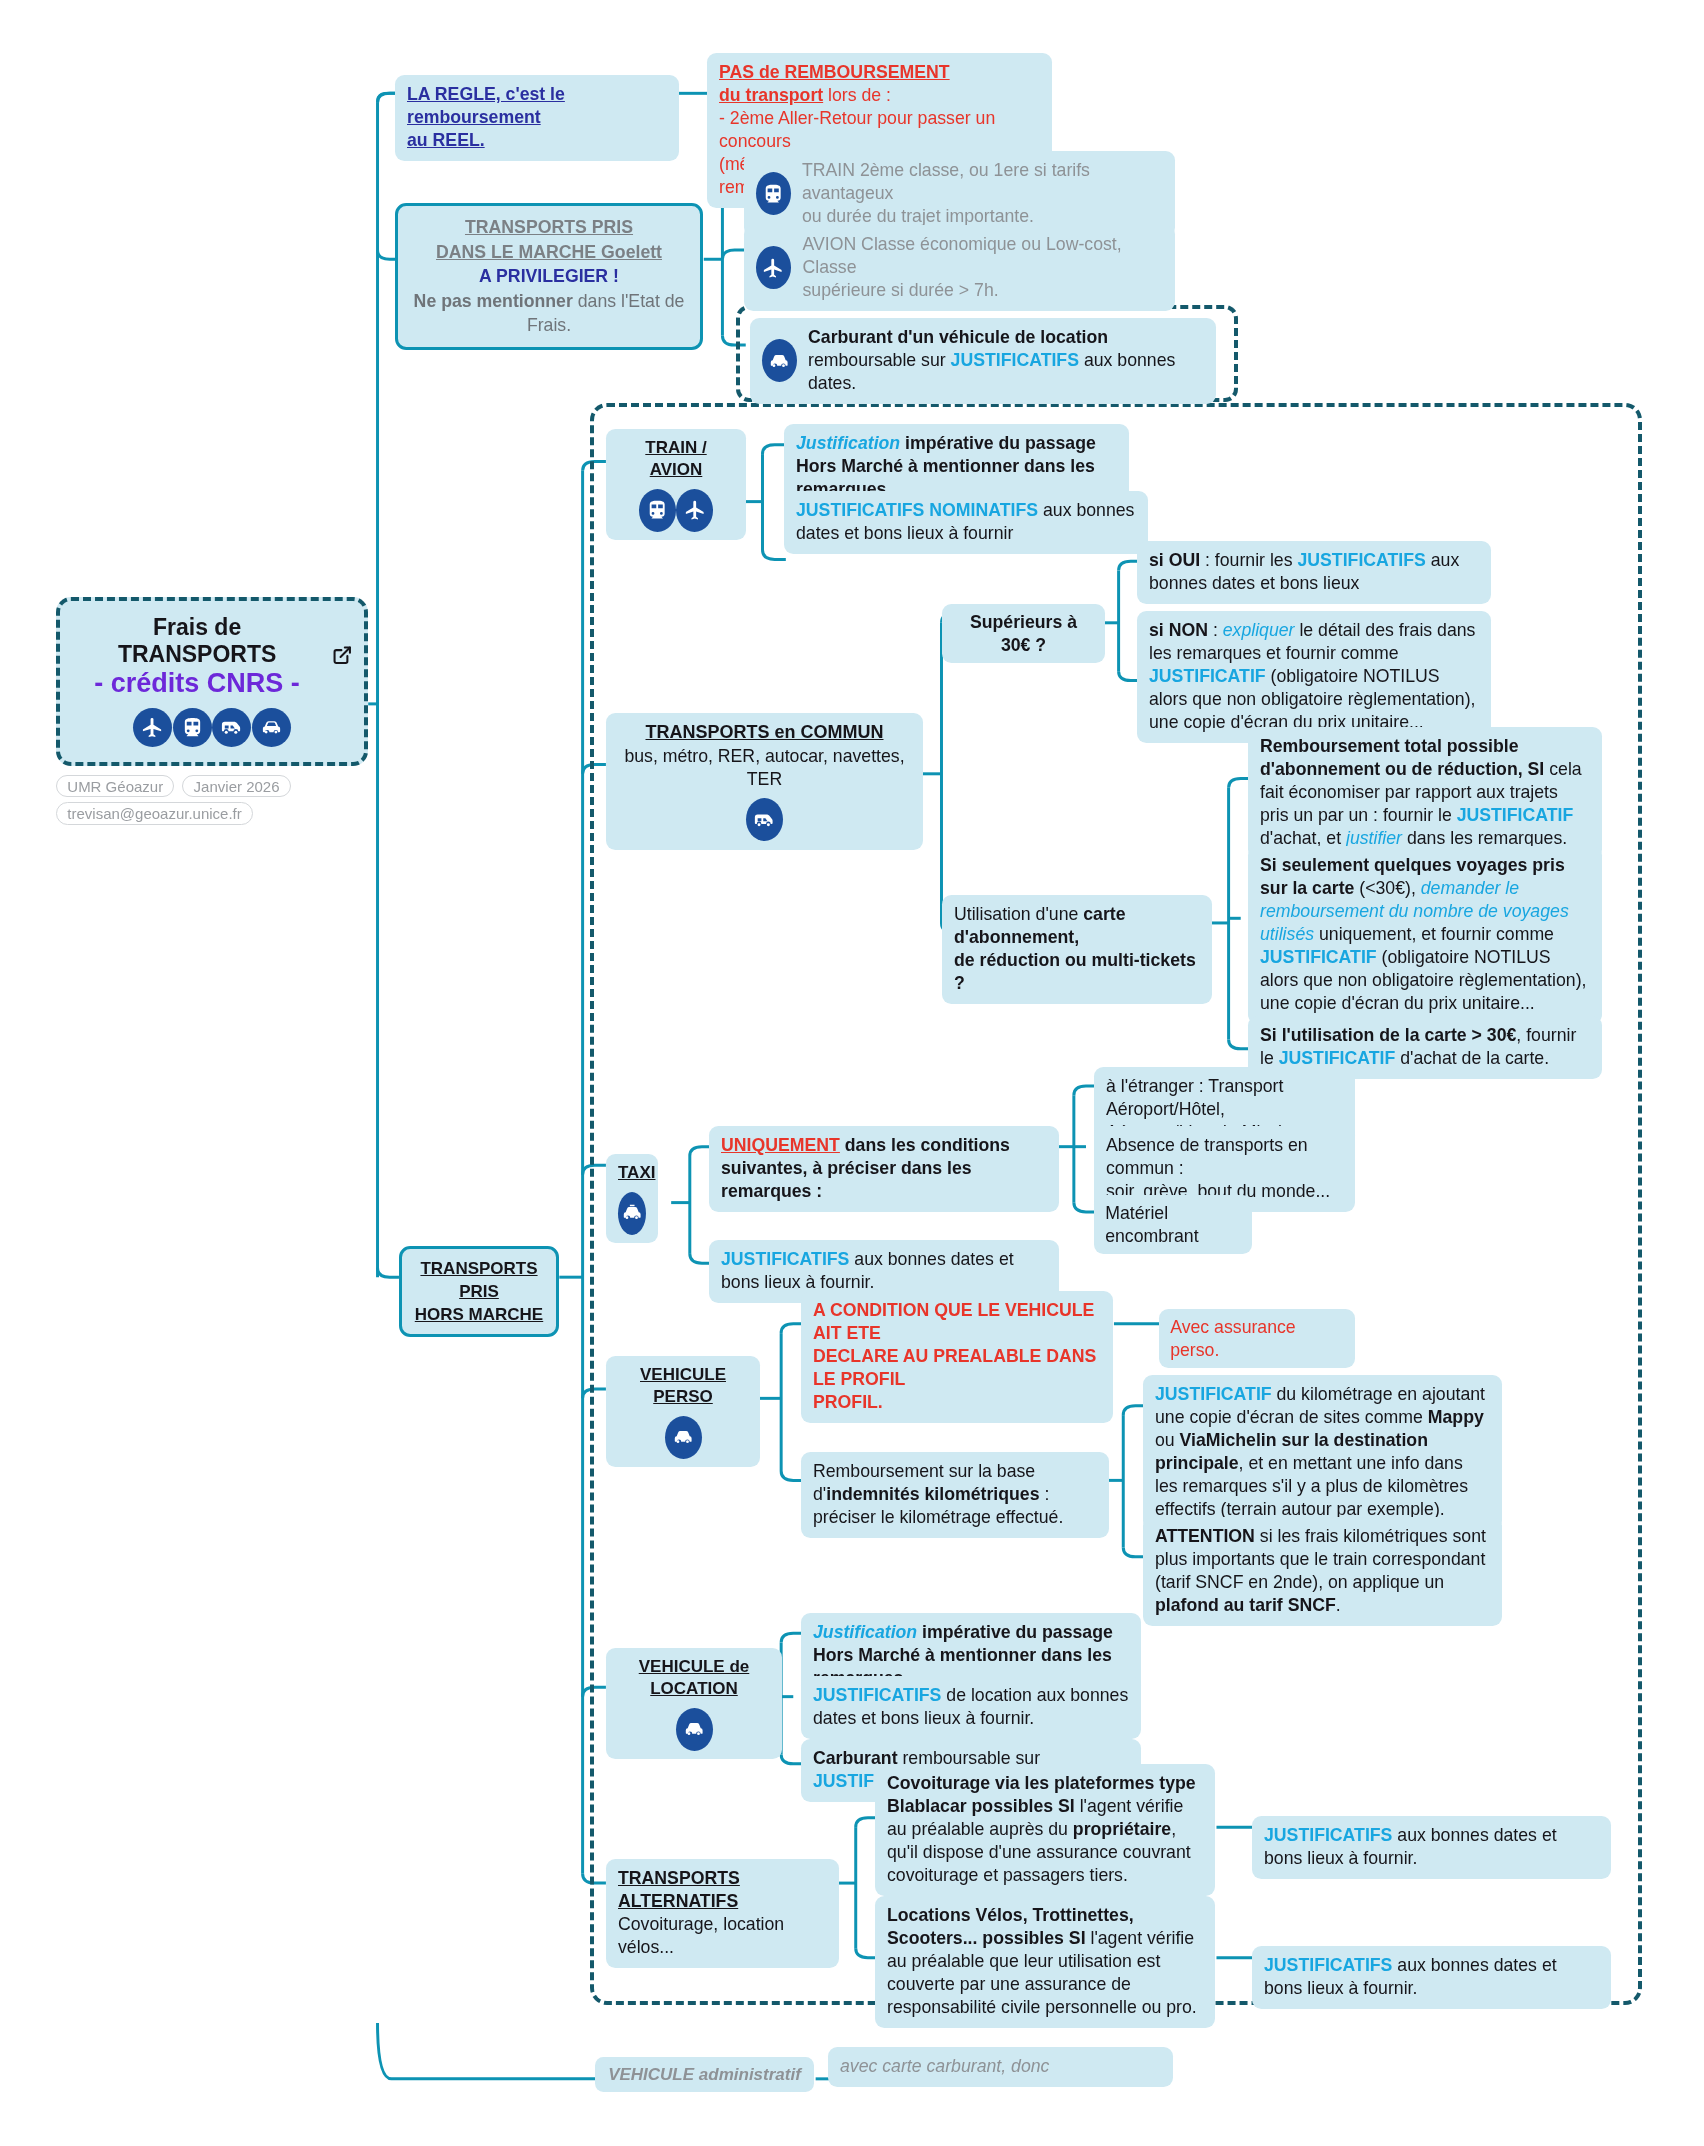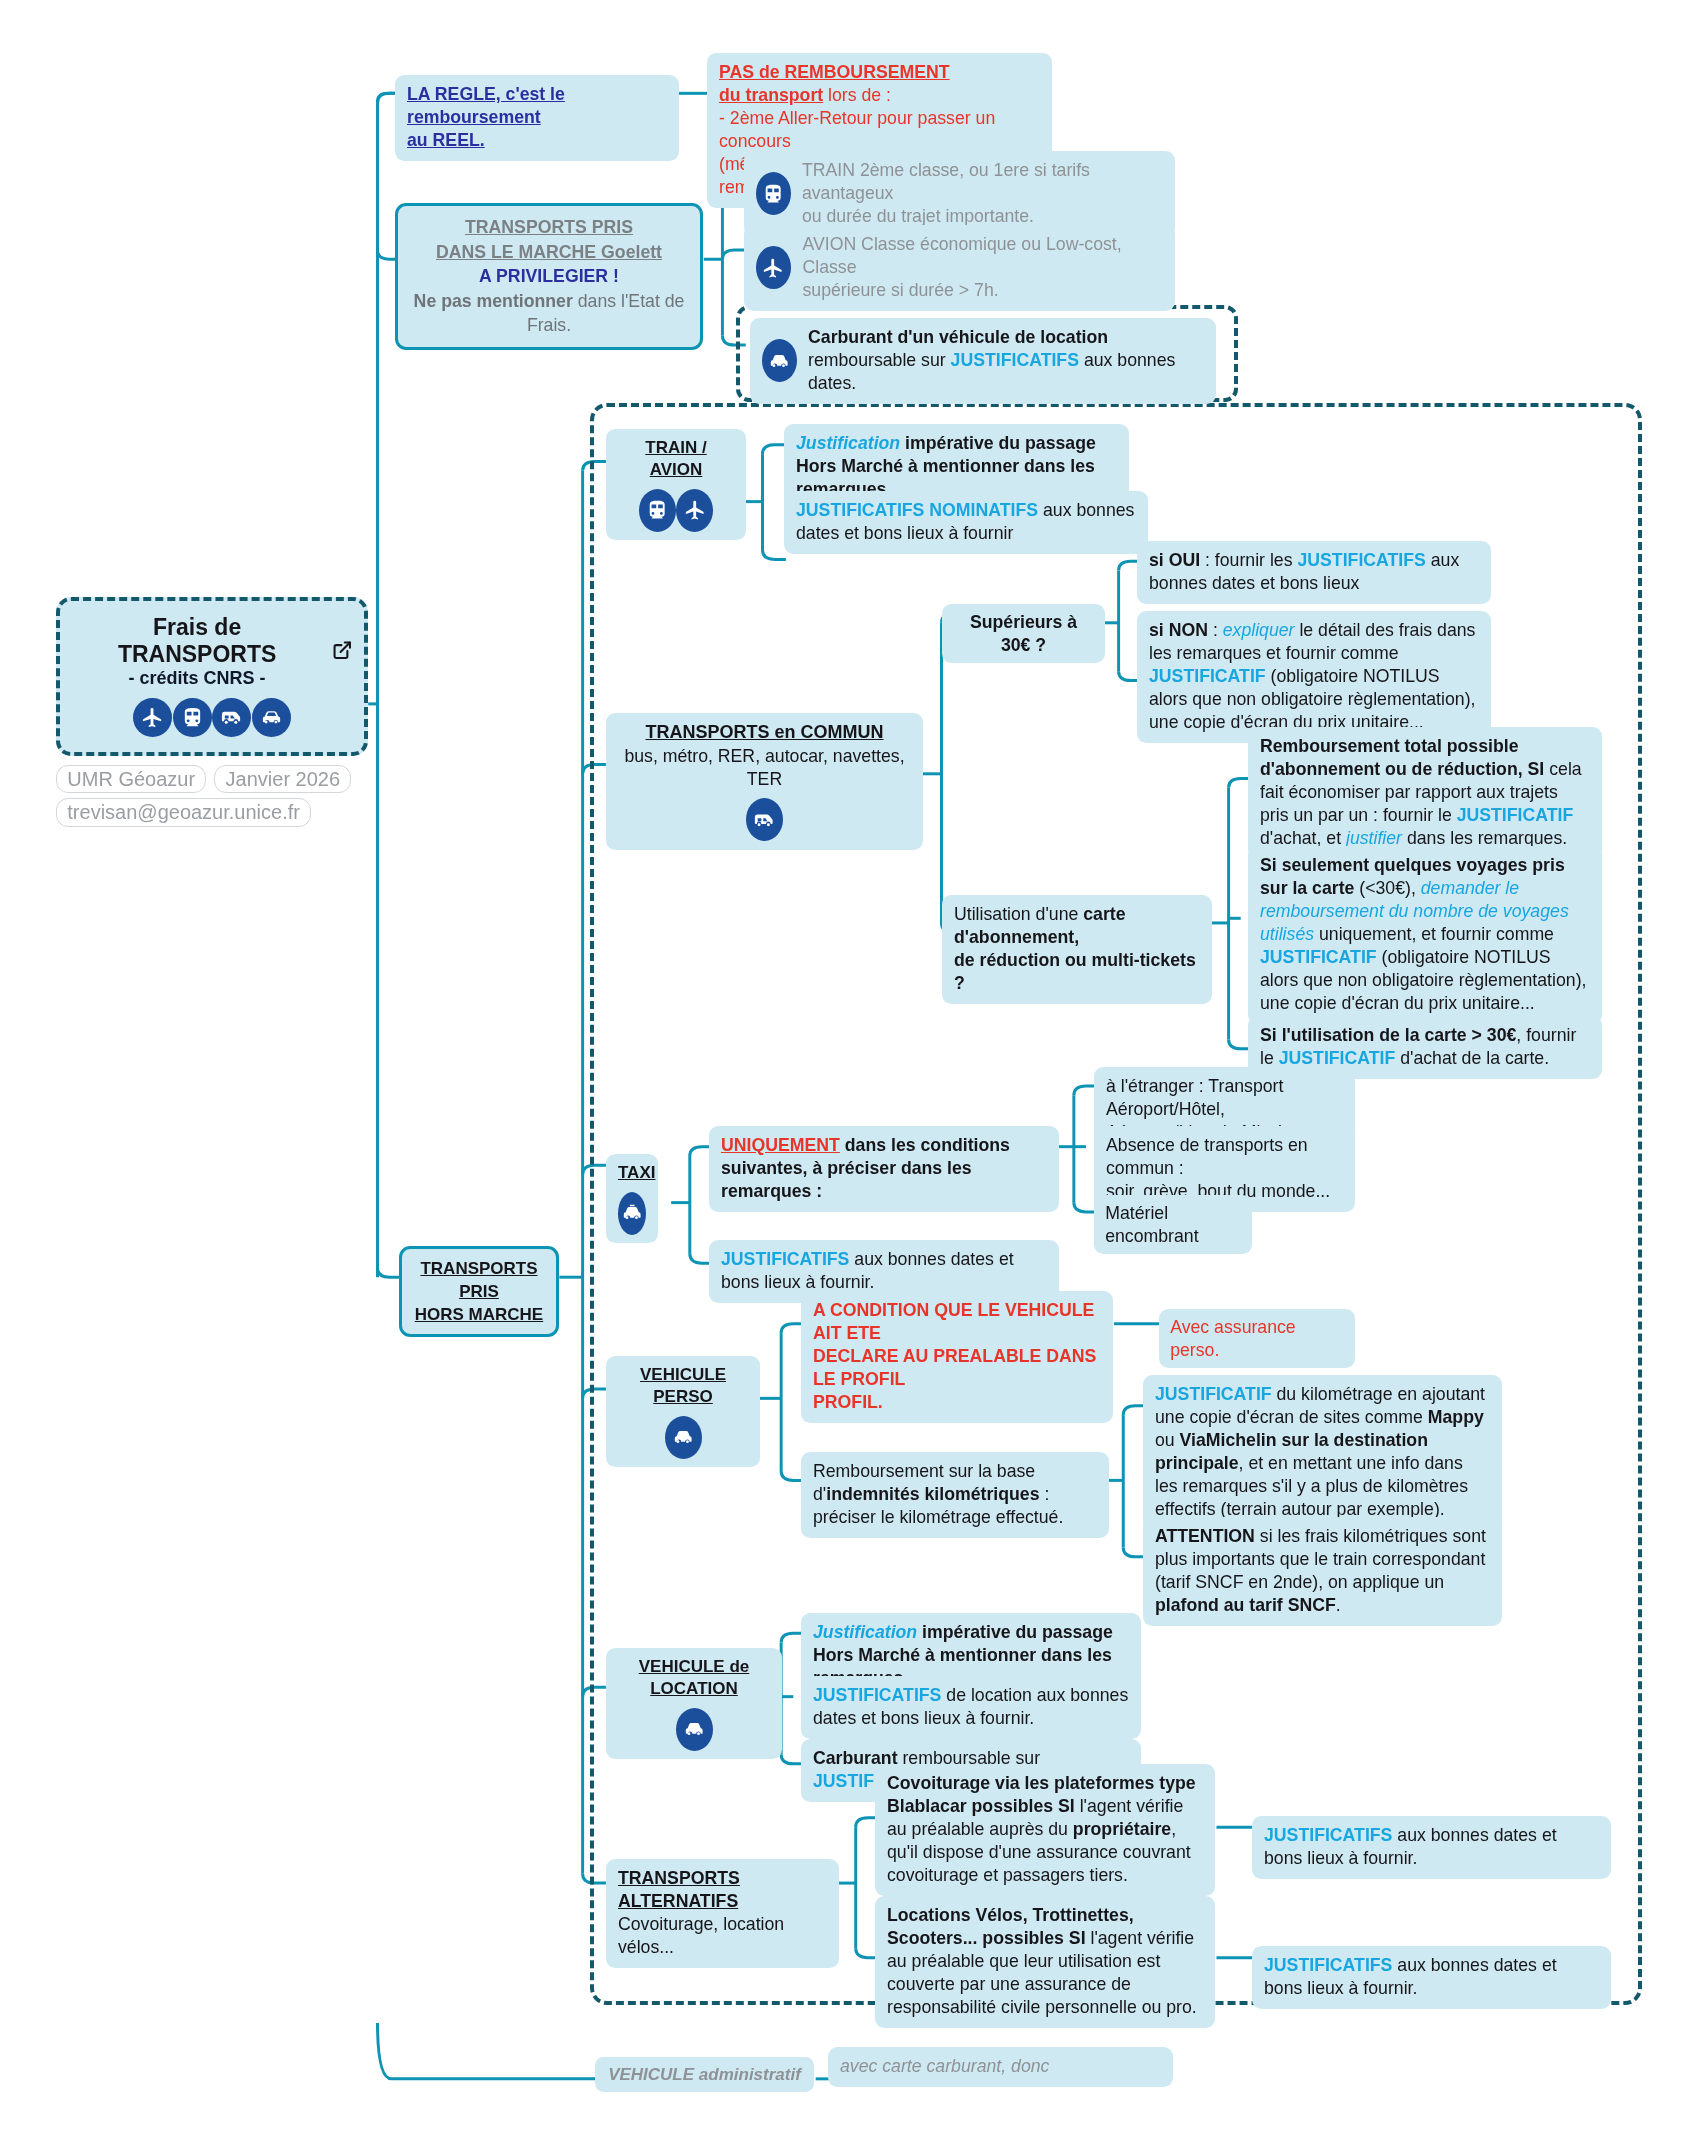--- a/index.html
+++ b/index.html
@@ -32,21 +32,21 @@
   .blue{color:#18a6e0; font-weight:bold;}
   .blueplain{color:#18a6e0;}
   .ital{font-style:italic;}
   .red{color:#e8352a; font-weight:bold;}
   .redtext{color:#e8352a;}
   .u{text-decoration:underline;}
   .navy{color:#2a2fa0; font-weight:bold;}
   .greybox{background:#cfe9f2; border-radius:8.4px; padding:6.5px 11.2px; font-size:17px; line-height:1.3; color:#8e9296;}
   .meta{
     display:inline-block; border:0.9px solid #d4d7da; border-radius:12px;
-    padding:1.9px 10.3px; font-size:20px; color:#9a9da1; margin-right:3.7px; background:#fff;
+    padding:1.9px 10.3px; font-size:15px; color:#9a9da1; margin-right:3.7px; background:#fff;
   }
   .iconrow{display:flex; gap:0.9px; justify-content:center; margin-top:7.5px;}
   .ico{
     width:39px;height:39px;border-radius:50%;background:#1b4f9c;
     display:flex;align-items:center;justify-content:center;
   }
   .ico svg{width:23px;height:23px;fill:#fff;}
   .ico-oval{
     width:37px;height:43px;border-radius:50%;background:#1b4f9c;
     display:flex;align-items:center;justify-content:center;
@@ -157,21 +157,21 @@
   </svg>
 
   <div class="dashed-sm" style="left:736px; top:305px; width:494px; height:89px;"></div>
   <div class="dashed-wrap" style="left:590px; top:403px; width:1044px; height:1594px;"></div>
 
   <div class="node" style="left:56px; top:597px; width:312px;">
     <div style="border:4.7px dashed #14596b; border-radius:15px; background:#cfe9f2; padding:13px 11.2px 15px 11.2px; text-align:center;">
       <div style="display:flex;align-items:center;">
         <div>
           <div style="font-size:23px;font-weight:bold;color:#16151a;">Frais de TRANSPORTS</div>
-          <div style="font-size:18px;font-weight:bold;color:#0f172a;">- crédits CNRS -</div>
+          <div style="font-size:27px;font-weight:bold;color:#6d28d9;">- crédits CNRS -</div>
         </div>
         <span class="extlink">
           <svg width="20.5" height="20.5" viewBox="0 0 24 24" fill="none" stroke="#16151a" stroke-width="2.4" stroke-linecap="round" stroke-linejoin="round">
             <path d="M18 13v6a2 2 0 0 1-2 2H5a2 2 0 0 1-2-2V8a2 2 0 0 1 2-2h6"></path>
             <polyline points="15 3 21 3 21 9"></polyline>
               <line x1="10" y1="14" x2="21" y2="3"></line>
           </svg>
         </span>
       </div>
       <div class="iconrow" style="margin-top:9.3px;">

